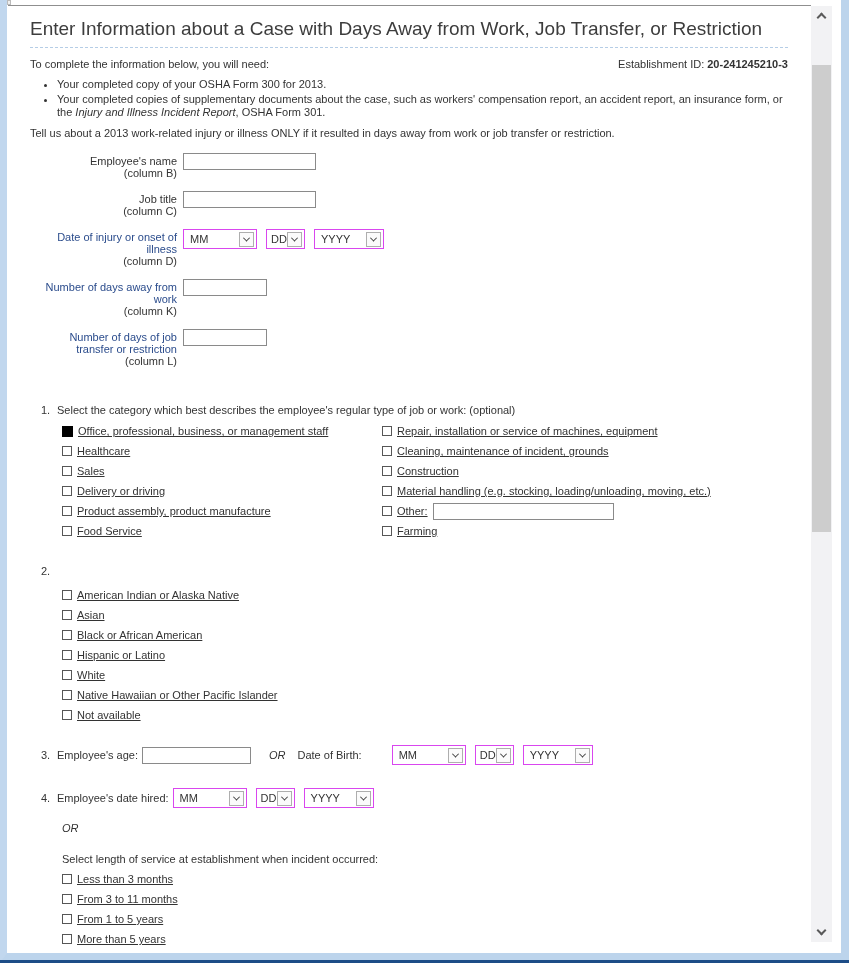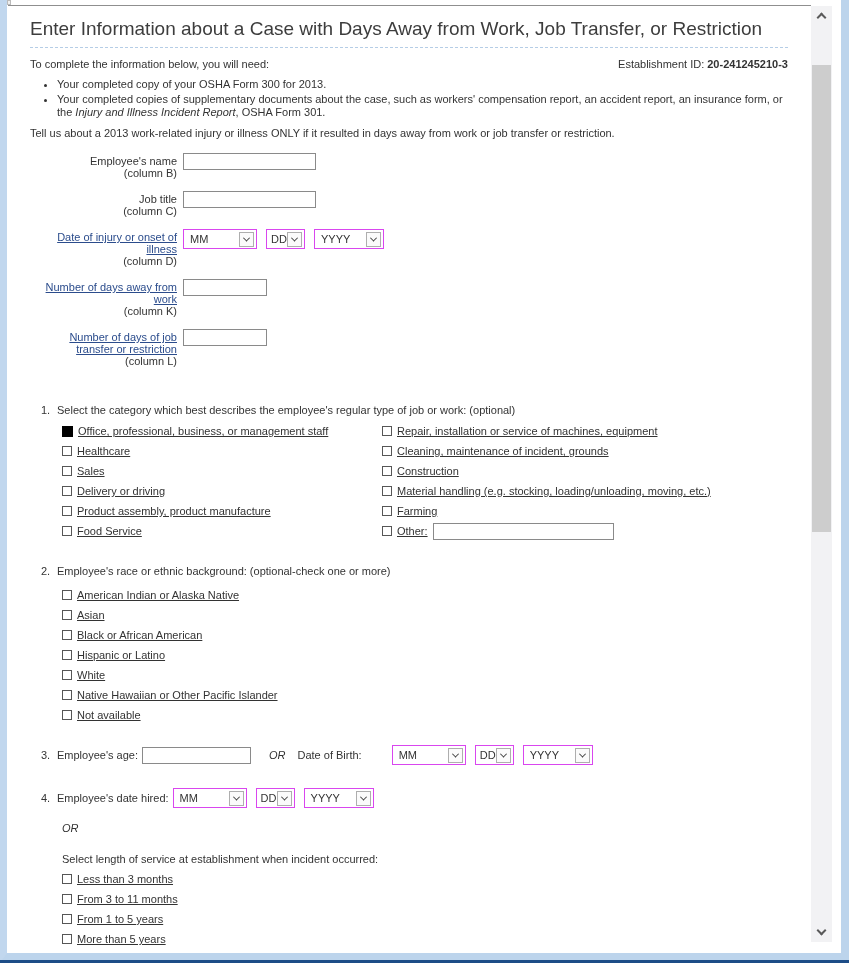--- a/index.html
+++ b/index.html
@@ -21,21 +21,21 @@
   .estab b { margin-left:3px; }
 
   ul.bullets { margin-top:8px; padding-left:27px; }
   ul.bullets li { margin-bottom:2px; line-height:13px; }
   .instruction { margin-top:8px; }
 
   .form-area { margin-top:14px; }
   .form-row { display:flex; align-items:flex-start; }
   .form-label { width:150px; text-align:right; padding-right:3px; line-height:12px; padding-top:2px; }
   .form-label .col { color:#333; }
-  .lnk { color:#2b4c8c; text-decoration:underline; cursor:pointer; }
+  .lnk { color:#2b4c8c; cursor:pointer; }
   .f-input { margin-left:3px; }
 
   input.txt { height:17px; border:1px solid #8a8a8a; background:#fff; padding:1px 3px;
               font:11px "Liberation Sans","DejaVu Sans",sans-serif; color:#333; outline:none; }
   .w-name { width:133px; } .w-days { width:84px; } .w-other { width:181px; } .w-age { width:109px; }
 
   .mb36 { margin-bottom:12px; }
   .sel { height:20px; border:1px solid #d946ef; background:#fff; display:inline-flex; align-items:center;
          justify-content:space-between; padding:0 2px 0 6px; margin-right:9px; cursor:default; }
   .w-mm { width:74px; } .w-dd { width:39px; padding-left:4px; } .w-yyyy { width:70px; }
@@ -200,34 +200,33 @@
         <label class="cb-row">
               <span class="cb"></span>
               <span class="cb-text">Construction</span>
             </label>
         <label class="cb-row">
               <span class="cb"></span>
               <span class="cb-text">Material handling (e.g. stocking, loading/unloading, moving, etc.)</span>
             </label>
         <label class="cb-row">
               <span class="cb"></span>
-              <span class="cb-text">Farming</span>
-            </label>
-        <label class="cb-row">
-              <span class="cb"></span>
               <span class="cb-text">Other:</span>
               <input class="txt w-other other-inp" type="text" value="" style="">
+            </label>
+        <label class="cb-row">
+              <span class="cb"></span>
+              <span class="cb-text">Farming</span>
             </label>
       </div>
     </div>
 
     <div class="q" style="margin-top:24px;">
       <div class="q-head">
         <span class="q-num">2.</span>
-        <span class="q-label">Employee's race or ethnic background: (optional-check one or more)</span>
       </div>
       <div class="q-body" style="margin-top:8px;">
         <label class="cb-row">
               <span class="cb"></span>
               <span class="cb-text">American Indian or Alaska Native</span>
             </label>
         <label class="cb-row">
               <span class="cb"></span>
               <span class="cb-text">Asian</span>
             </label>

